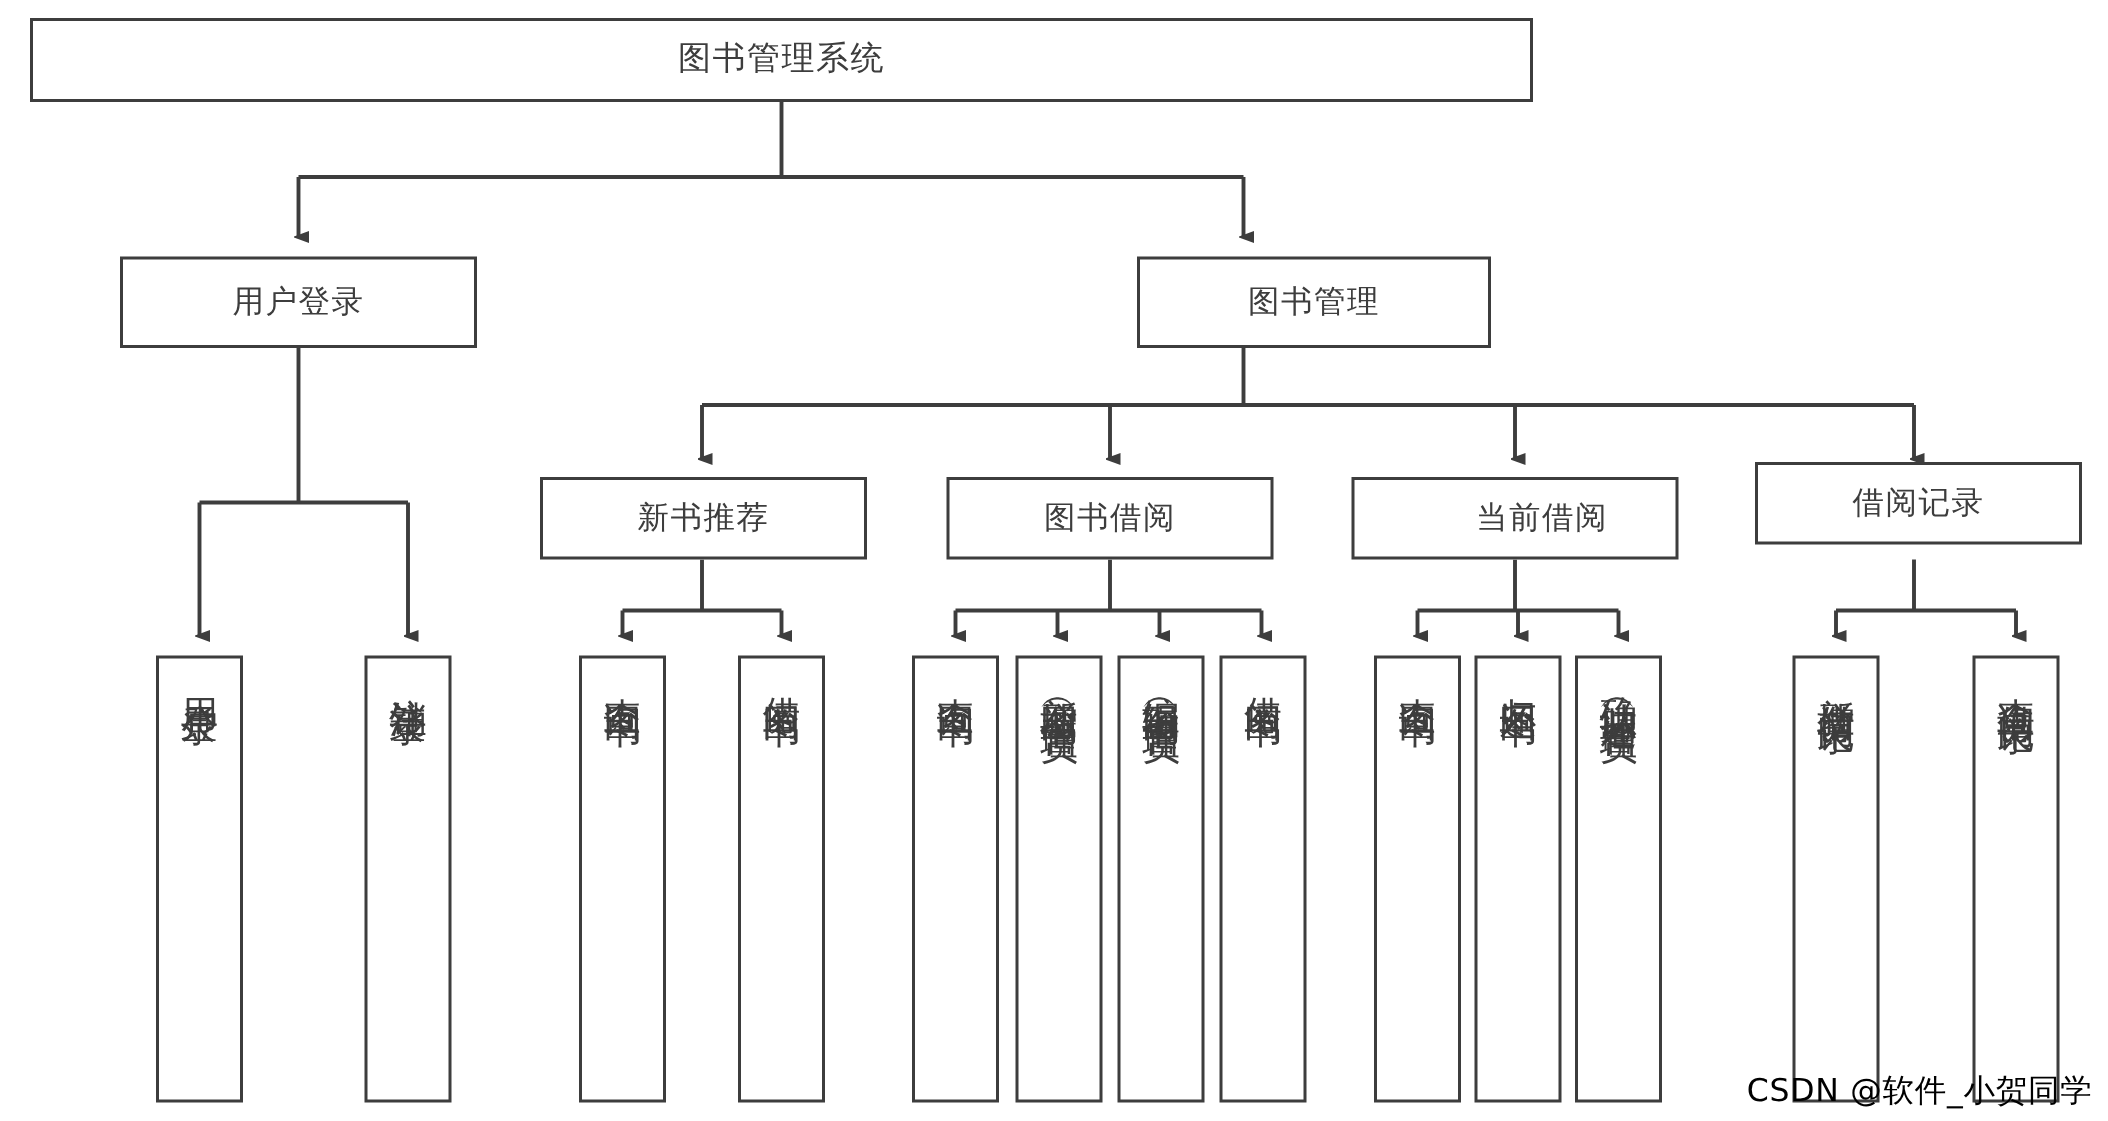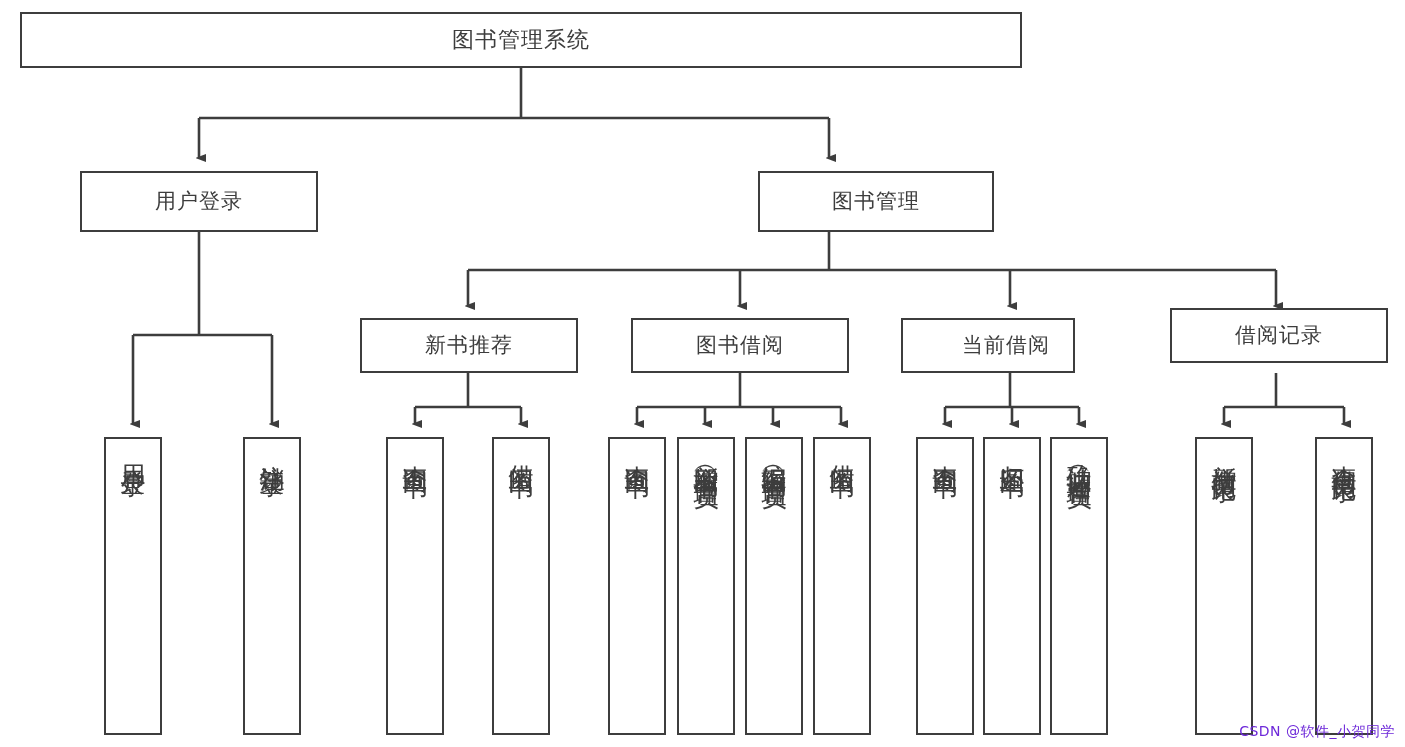--- a/index.html
+++ b/index.html
@@ -58,22 +58,22 @@
     text-orientation:upright;
     font-size:25px;
     line-height:1.0;
     letter-spacing:3px;
     white-space:nowrap;
   }
   .watermark{
     position:absolute;
     right:10px;
     bottom:6px;
-    font-size:14px;
-    color:#6d28d9;
+    font-size:21px;
+    color:#000000;
     letter-spacing:0.5px;
     white-space:nowrap;
   }
 </style>
 </head>
 <body>
 
 <div id="canvas">
 
   <svg class="edges" viewBox="0 0 1405 747" xmlns="http://www.w3.org/2000/svg">
@@ -136,21 +136,21 @@
   <div class="node h" style="left:711px;top:171px;width:236px;height:61px;margin-left:47px;">
     <span class="lbl">图书管理</span>
   </div>
 
   <div class="node h" style="left:360px;top:318px;width:218px;height:55px;">
     <span class="lbl">新书推荐</span>
   </div>
   <div class="node h" style="left:631px;top:318px;width:218px;height:55px;">
     <span class="lbl">图书借阅</span>
   </div>
-  <div class="node h" style="left:901px;top:318px;width:174px;height:55px;padding-left:36px;">
+  <div class="node h" style="left:901px;top:318px;width:218px;height:55px;padding-left:36px;">
     <span class="lbl">当前借阅</span>
   </div>
   <div class="node h" style="left:1170px;top:308px;width:218px;height:55px;">
     <span class="lbl">借阅记录</span>
   </div>
 
   <div class="node v" style="left:104px;top:437px;width:58px;height:298px;">
     <span class="lbl">用户登录</span>
   </div>
   <div class="node v" style="left:243px;top:437px;width:58px;height:298px;">

